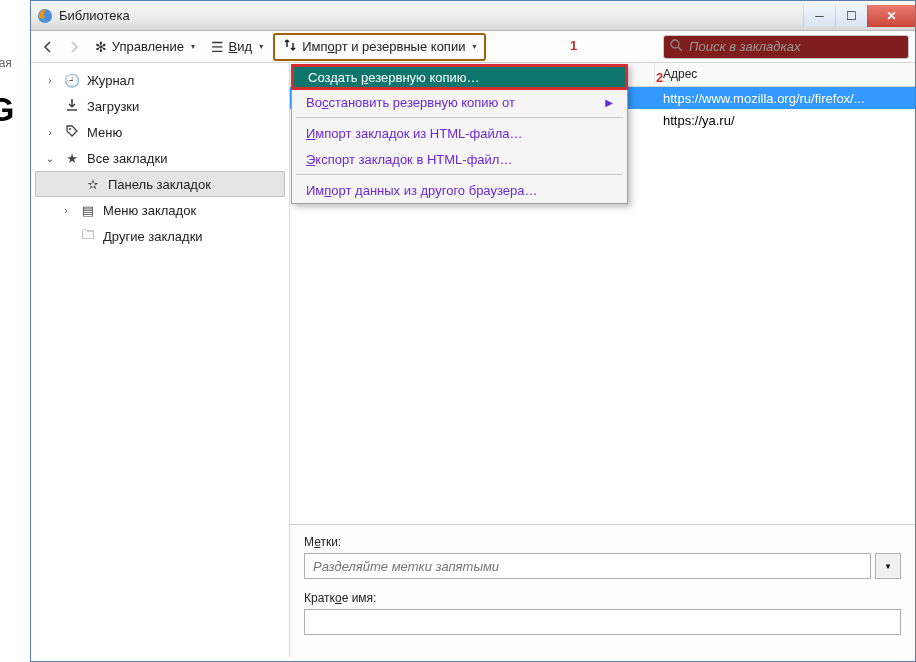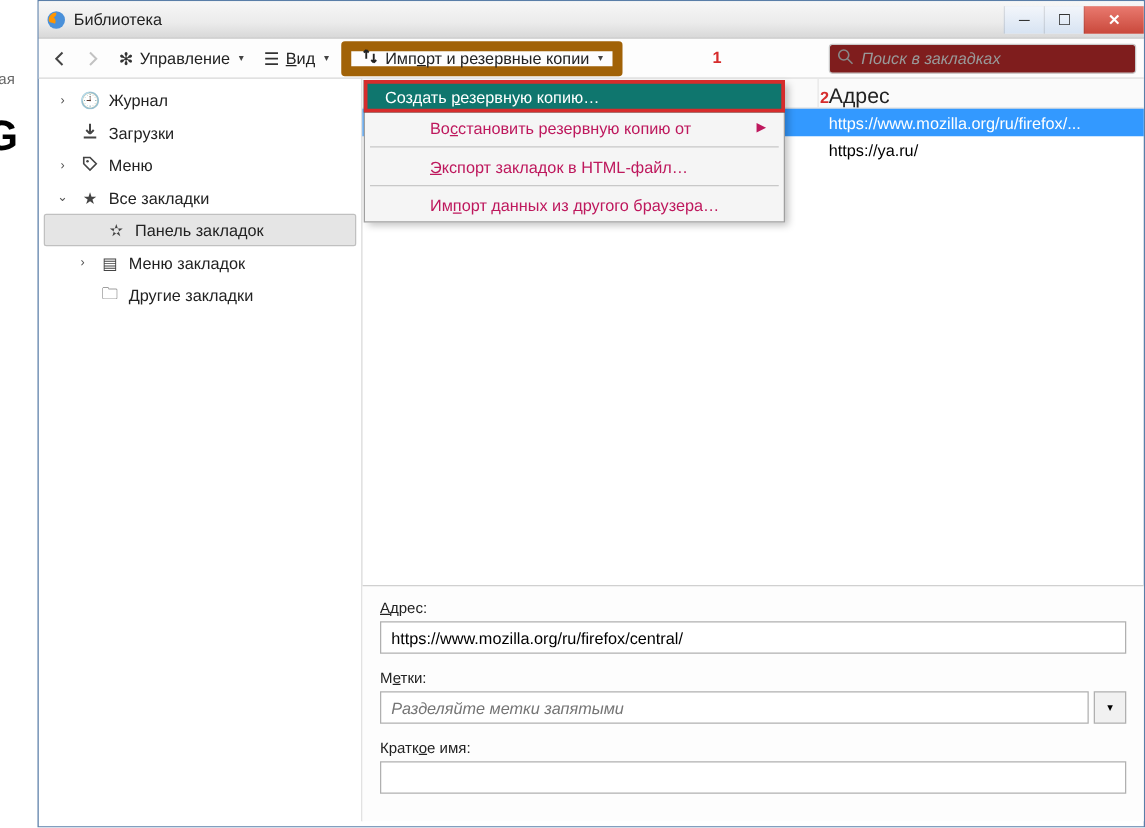--- a/index.html
+++ b/index.html
@@ -17,47 +17,47 @@
     .titlebar .winbtns { margin-left:auto; display:flex;}
     .winbtn { width:32px; height:22px; display:flex; align-items:center; justify-content:center; font-size:12px; border-left:1px solid rgba(0,0,0,.1);}
     .winbtn.min,.winbtn.max{ background: linear-gradient(180deg,#f3f6fb,#d7e3f2); color:#333;}
     .winbtn.close{ background: linear-gradient(180deg,#e97a6f,#c9483b); color:#fff; font-weight:bold; width:48px;}
     
     .toolbar { height:32px; border-bottom:1px solid #d7d7d7; display:flex; align-items:center; padding:0 6px; gap:4px; background:#fdfdfd;}
     .navbtn { width:22px; height:22px; display:flex; align-items:center; justify-content:center; color:#555; border-radius:3px;}
     .tbtn { display:flex; align-items:center; height:24px; padding:0 6px; gap:5px; color:#222; border-radius:3px;}
     .tbtn .ico{ color:#333; font-size:14px;}
     .tbtn .drop{ font-size:8px; color:#444; margin-left:2px;}
-    .tbtn.hot{ border:8px solid #a16207; padding:0 8px; height:28px;text-align:right;}
+    .tbtn.hot{ border:2px solid #a16207; padding:0 8px; height:28px;text-align:right;}
     .searchwrap { margin-left:auto; width:246px; height:24px; border:1px solid #c9c9c9; border-radius:3px; display:flex; align-items:center; padding:0 6px; gap:6px; color:#999; font-style:italic; background:#7f1d1d;}
     .searchwrap .sico{ font-style:normal; color:#888;}
     
     .content { display:flex; height: calc(100% - 62px - 4px); }
     
     .sidebar { width:259px; border-right:1px solid #d9d9d9; padding-top:4px;}
     .sideitem { display:flex; align-items:center; height:26px; padding-left:12px; gap:6px; color:#222;}
     .sideitem .exp{ width:14px; font-size:10px; color:#555; text-align:center;}
     .sideitem .ico{ width:18px; text-align:center; color:#444;}
     .sideitem.l1 { padding-left:12px;}
     .sideitem.l2 { padding-left:28px;}
     .sideitem.sel { background:#e5e5e5; border:1px solid #c0c0c0; border-radius:2px; margin:0 4px;}
     
     .main { flex:1; display:flex; flex-direction:column; position:relative;}
     .tablehead { display:flex; height:24px; border-bottom:1px solid #d9d9d9; background:#fafafa;}
-    .th { padding:4px 8px; font-size:17px; color:#222;}
+    .th { padding:4px 8px; font-size:12px; color:#222;}
     .th.name{ width:365px; border-right:1px solid #e6e6e6;}
     .th.addr{ flex:1;}
     .tablebody { position:relative;}
     .row { display:flex; height:22px; align-items:center;}
     .row.sel { background:#3399ff; color:#fff;}
     .row .c1{ width:365px; padding-left:8px;}
     .row .c2{ flex:1; padding-left:8px; overflow:hidden; text-overflow:ellipsis; white-space:nowrap;}
     
     .dropdown { position:absolute; left:291px; top:64px; width:337px; background:#f5f5f5; border:1px solid #a0a0a0; box-shadow: 3px 3px 6px rgba(0,0,0,.25); z-index:20;}
-    .dditem { height:26px; display:flex; align-items:center; padding:0 14px; font-size:13px; color:#be185d;margin-left:38px;}
+    .dditem { height:26px; display:flex; align-items:center; padding:0 14px; font-size:13px; color:#6d28d9;}
     .dditem.hl { background:#0f766e; color:#fff; border:3px solid #d62c2c; margin:-1px;}
     .dditem .arrow { margin-left:auto; font-size:10px;}
     .ddsep { height:1px; background:#c8c8c8; margin:2px 4px;}
     
     .annot { position:absolute; color:#d62c2c; font-weight:bold; z-index:25;}
     .annot.a1 { left:570px; top:38px;}
     .annot.a2 { left:656px; top:70px;}
     
     .details { border-top:1px solid #d0d0d0; padding:10px 14px; background:#fdfdfd;}
     .dfield { margin-bottom:12px;}
@@ -195,24 +195,20 @@
           <div class="c2">https://www.mozilla.org/ru/firefox/...</div>
         </div>
         <div class="row">
           <div class="c1"></div>
           <div class="c2">https://ya.ru/</div>
         </div>
       </div>
       <div style="flex:1"></div>
       <div class="details">
         <div class="dfield">
-          <label><span class="u">А</span>дрес:</label>
-          <input class="dinput" value="https://www.mozilla.org/ru/firefox/central/" style="">
-        </div>
-        <div class="dfield">
           <label>М<span class="u">е</span>тки:</label>
           <div class="tagrow">
             <input class="dinput placeholder" placeholder="Разделяйте метки запятыми" style="">
             <div class="tagdd">
                 <span>▾</span>
               </div>
           </div>
         </div>
         <div class="dfield">
           <label>Кратк<span class="u">о</span>е имя:</label>
@@ -226,20 +222,23 @@
 <div class="dropdown">
   <div class="dditem hl">
     <span>Создать <span class="u">р</span>езервную копию…</span>
   </div>
   <div class="dditem">
     <span>Во<span class="u">с</span>становить резервную копию от</span>
     <span class="arrow">▶</span>
   </div>
   <div class="ddsep"></div>
   <div class="dditem">
+    <span><span class="u">И</span>мпорт закладок из HTML-файла…</span>
+  </div>
+  <div class="dditem">
     <span><span class="u">Э</span>кспорт закладок в HTML-файл…</span>
   </div>
   <div class="ddsep"></div>
   <div class="dditem">
     <span>Им<span class="u">п</span>орт данных из другого браузера…</span>
   </div>
 </div>
 
 <div class="annot a1">1</div>
 <div class="annot a2">2</div>

